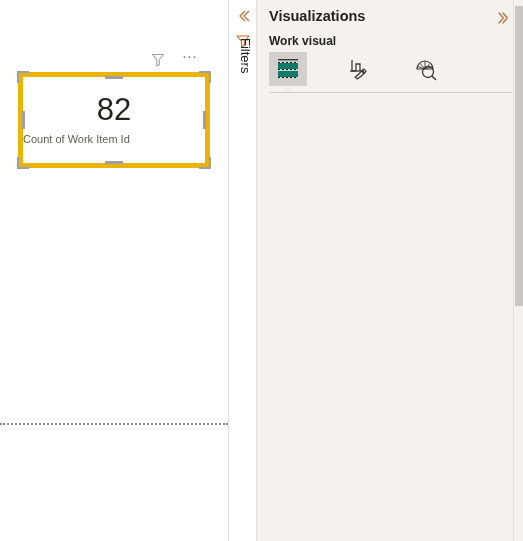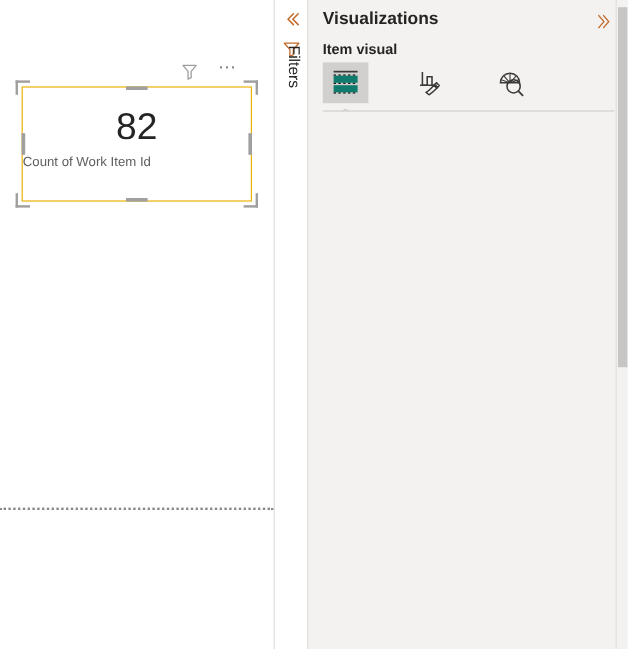--- a/index.html
+++ b/index.html
@@ -16,21 +16,21 @@
   .canvas{position:absolute;left:0;top:0;width:228px;height:541px;background:#fff;}
   .canvas-divider{position:absolute;left:0;top:423px;width:228px;height:0;
     border-top:2px dotted #8a8886;}
   .visual-toolbar{position:absolute;left:148px;top:50px;width:58px;height:20px;}
   .vt-btn{position:absolute;top:0;width:20px;height:20px;cursor:pointer;}
   .vt-filter{left:0;}
   .vt-more{left:32px;color:#8a8886;font-size:15px;line-height:14px;letter-spacing:1.5px;}
   .vt-more span{display:block;text-align:center;}
 
   .visual{position:absolute;left:18px;top:72px;width:192px;height:96px;
-    background:#fff;border:1px solid #eab308;box-sizing:border-box;cursor:pointer;}
+    background:#fff;border:5px solid #eab308;box-sizing:border-box;cursor:pointer;}
   .visual-value{position:absolute;left:0;right:0;top:16px;text-align:center;
     font-size:31px;line-height:34px;color:#252423;font-weight:400;}
   .visual-label{position:absolute;left:0;right:0;top:56px;
     font-size:11px;color:#605e5c;}
 
   
   .h{position:absolute;background:transparent;}
   .corner{width:12px;height:12px;border:0;}
   .corner i{position:absolute;background:#a19f9d;}
   .corner .hz{width:12px;height:2px;}
@@ -142,21 +142,21 @@
 
   <div class="viz-pane">
 
     <div class="viz-header">Visualizations</div>
     <div class="viz-collapse">
       <svg width="18" height="18" viewBox="0 0 18 18">
         <path d="M5 4l4.3 5L5 14M9 4l4.3 5L9 14" fill="none" stroke="#c26b2a" stroke-width="1.2" stroke-linecap="round" stroke-linejoin="round"></path>
       </svg>
     </div>
 
-    <div class="build-visual">Item visual</div>
+    <div class="build-visual">Work visual</div>
 
     <div class="tabs">
       <div class="tab tab-build sel">
         <svg width="24" height="22" viewBox="0 0 24 22">
           <rect x="2" y="1" width="20" height="1.4" fill="#3b3a39"></rect>
           <rect x="2" y="5" width="20" height="6" fill="#0f7b6c"></rect>
           <rect x="2" y="13" width="20" height="6" fill="#0f7b6c"></rect>
           <g fill="#1a1a1a">
             <rect x="2" y="4" width="2" height="1"></rect>
               <rect x="6" y="4" width="2" height="1"></rect>

